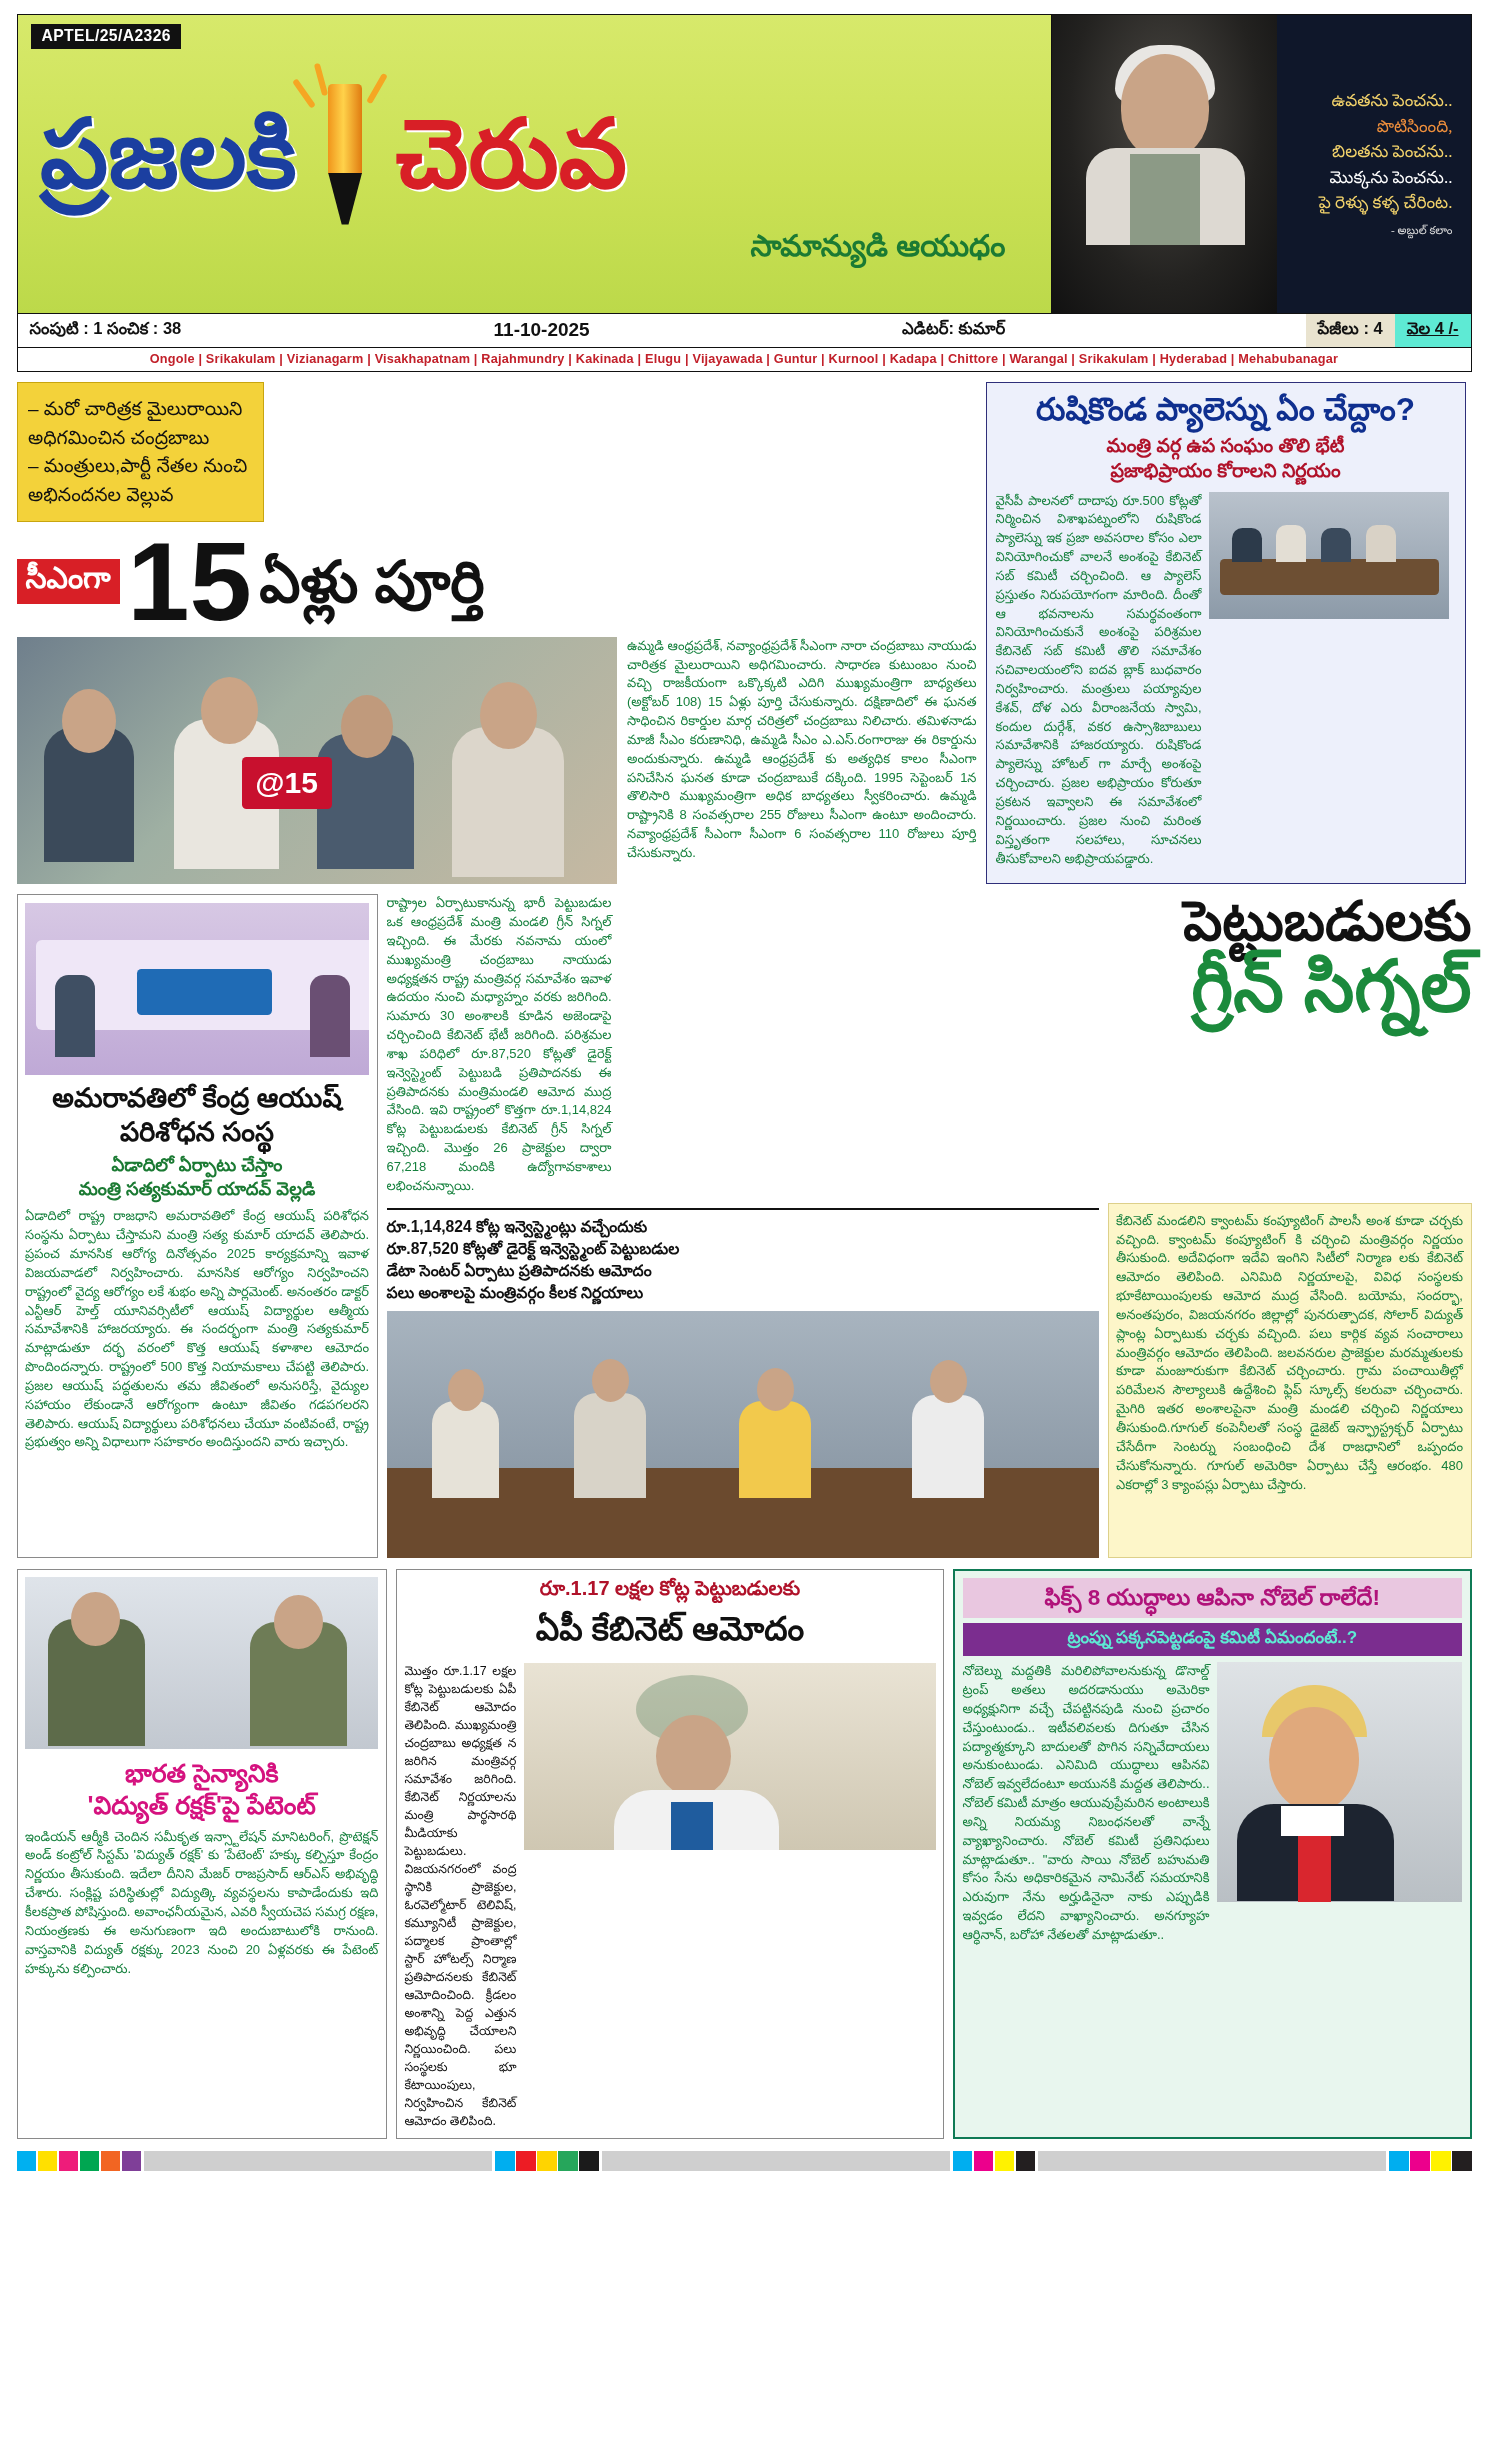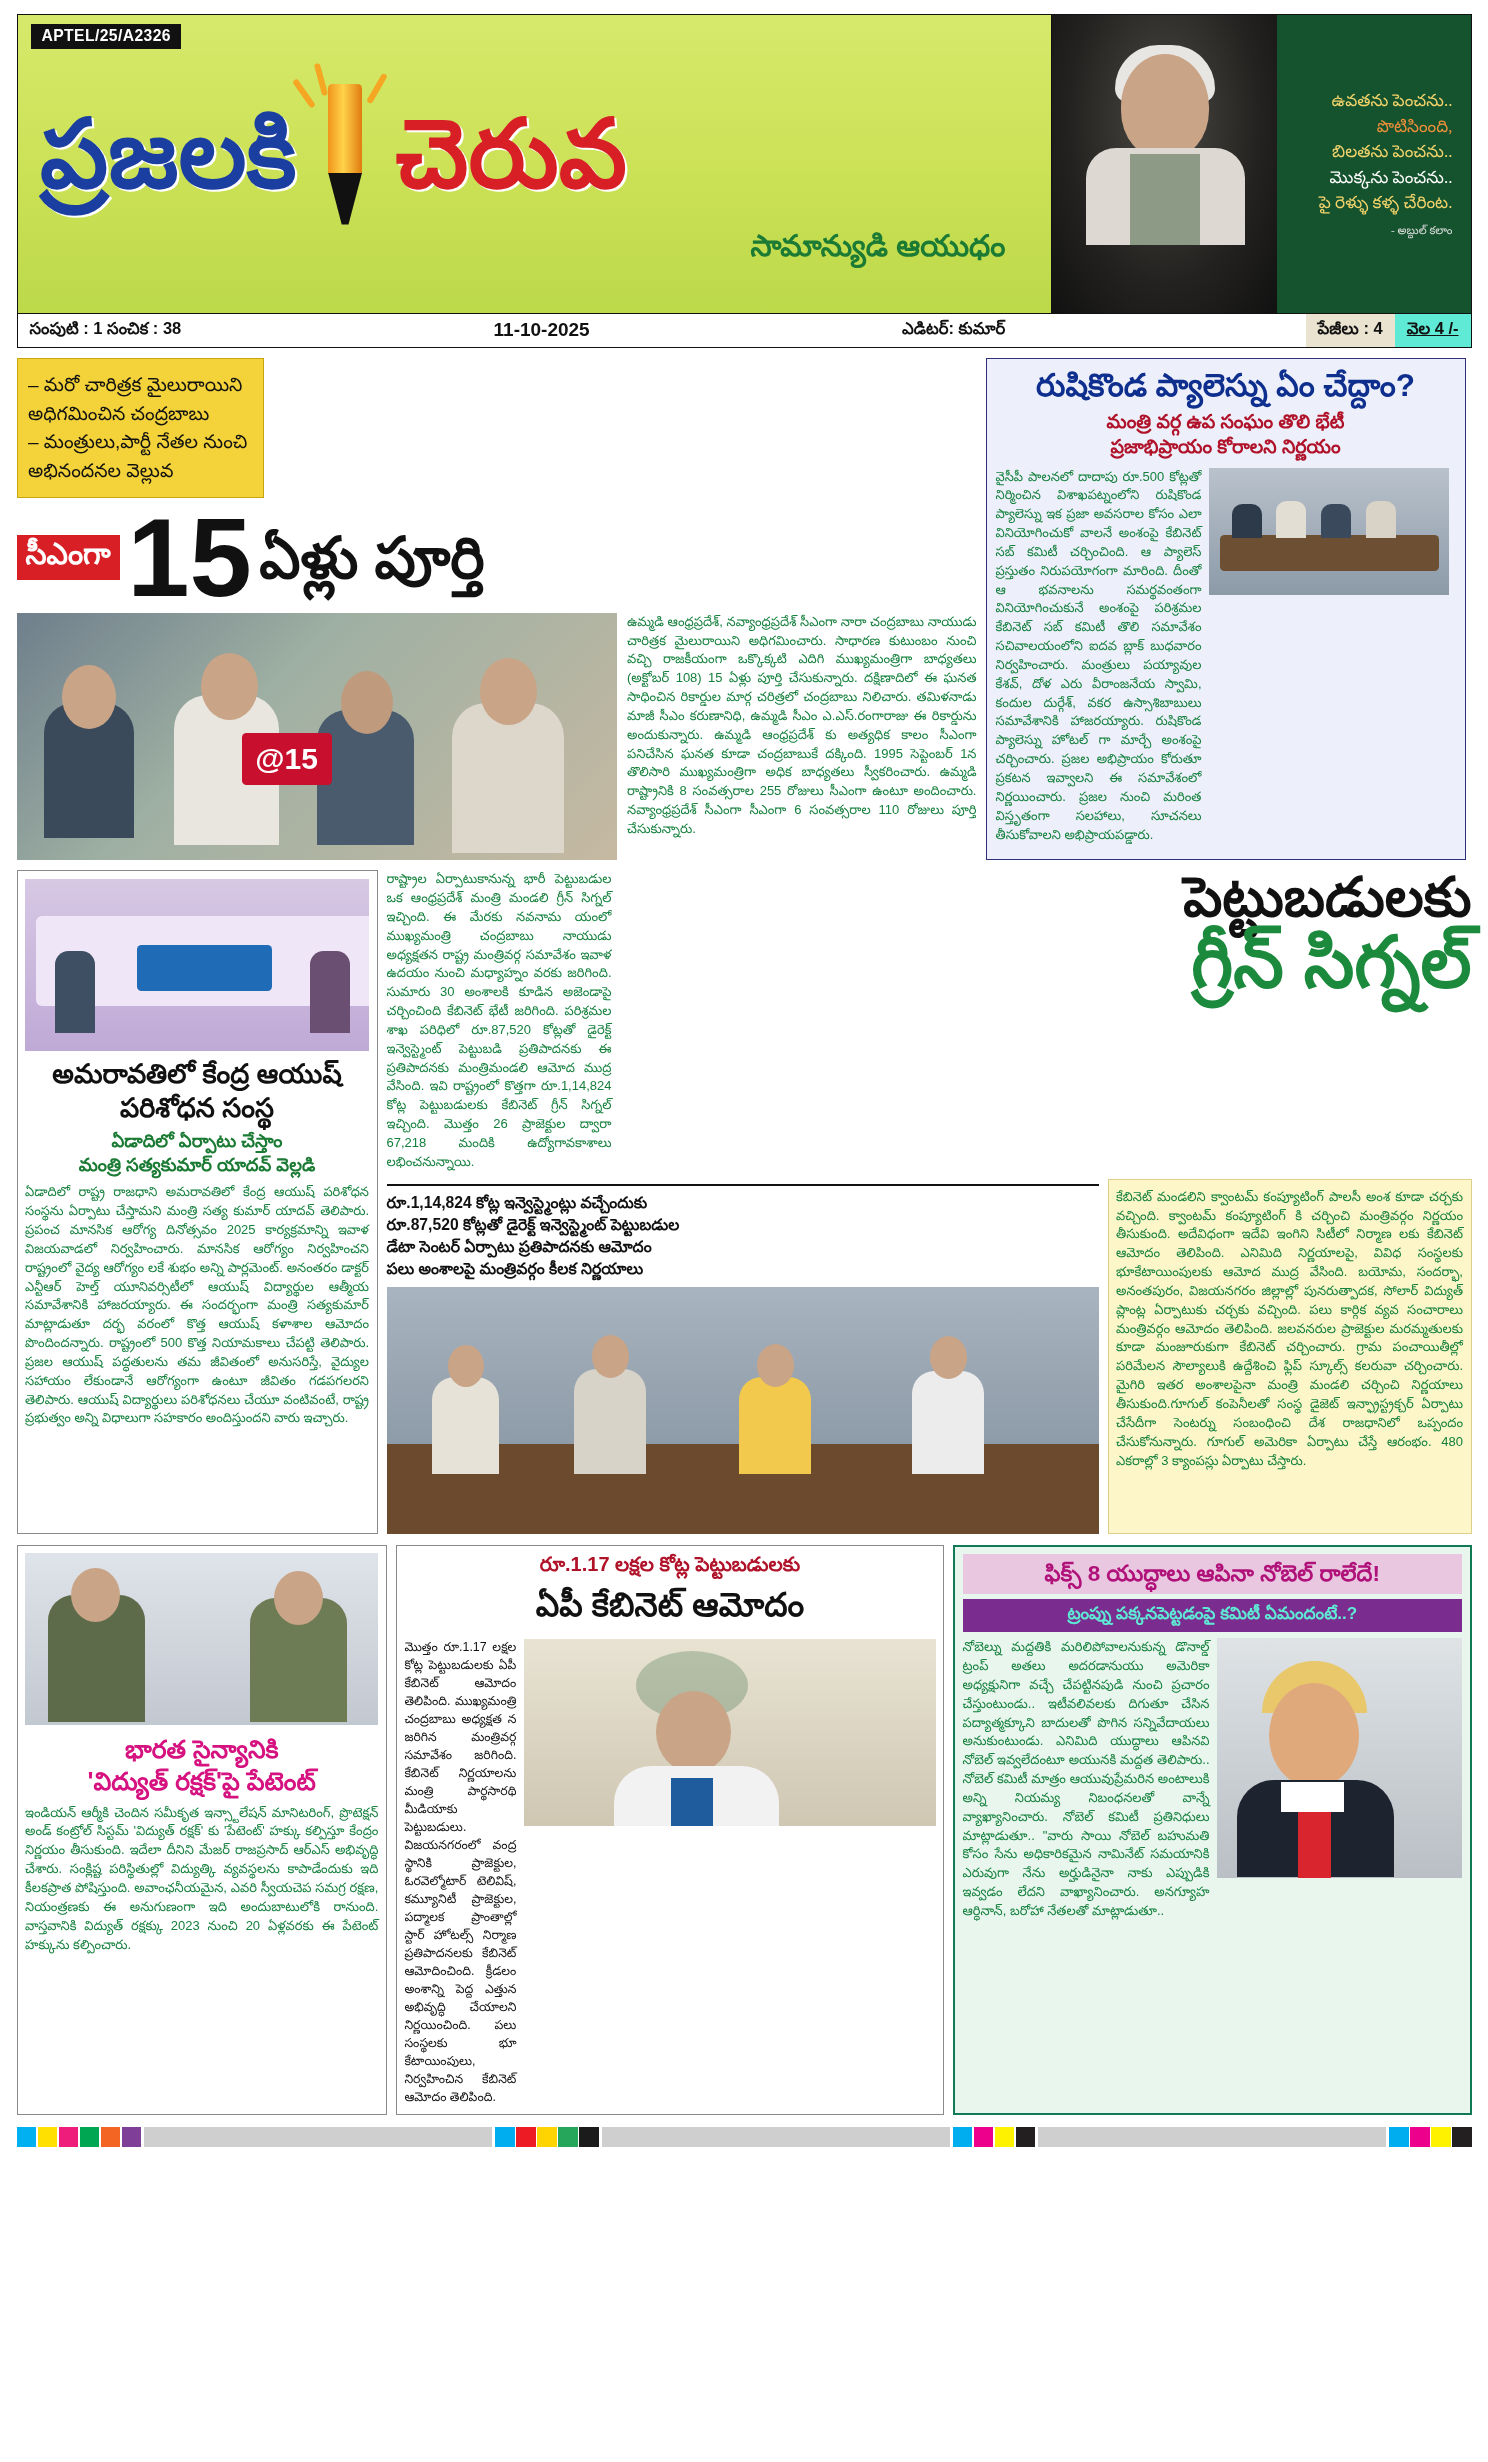--- a/index.html
+++ b/index.html
@@ -94,21 +94,21 @@
     font-family:Liberation Sans, sans-serif;
     font-size: 30px;
     color:#1b7a33;
     font-weight:bold;
     text-align:right;
     padding-right: 45px;
     margin-top: -4.5px;
   }
   .masthead-right {
     width: 420px;
-    background: #14532d;
+    background: #0f172a;
     display:flex;
     align-items:center;
     position:relative;
     border-left:1.5px solid #111;
   }
   .portrait {
     width: 225px; height: 100%;
     background: radial-gradient(ellipse at 50% 35%, #4c4944 0%, #232220 60%, #111 100%);
     position:relative;
   }
@@ -331,20 +331,21 @@
   <div class="infobar">
     <div class="ib-volume">సంపుటి : 1   సంచిక : 38</div>
     <div class="ib-spacer"></div>
     <div class="ib-date">11-10-2025</div>
     <div class="ib-spacer"></div>
     <div class="ib-editor">ఎడిటర్: కుమార్</div>
     <div class="ib-spacer"></div>
     <div class="ib-pages">పేజీలు : 4</div>
     <div class="ib-price">వెల 4 /-</div>
   </div>
+  <div class="citybar">Ongole | Srikakulam | Vizianagarm | Visakhapatnam | Rajahmundry | Kakinada | Elugu | Vijayawada | Guntur | Kurnool | Kadapa | Chittore | Warangal | Srikakulam | Hyderabad | Mehabubanagar</div>
 
   <div class="row1">
 
     <div class="r1-left">
       <div class="lead-top">
         <div class="yellow-box" style="white-space:pre-line;">– మరో చారిత్రక మైలురాయిని అధిగమించిన చంద్రబాబు
 – మంత్రులు,పార్టీ నేతల నుంచి అభినందనల వెల్లువ</div>
         <div class="big-head-wrap">
           <div class="cm-badge">సీఎంగా</div>
           <div class="num15">15</div>

